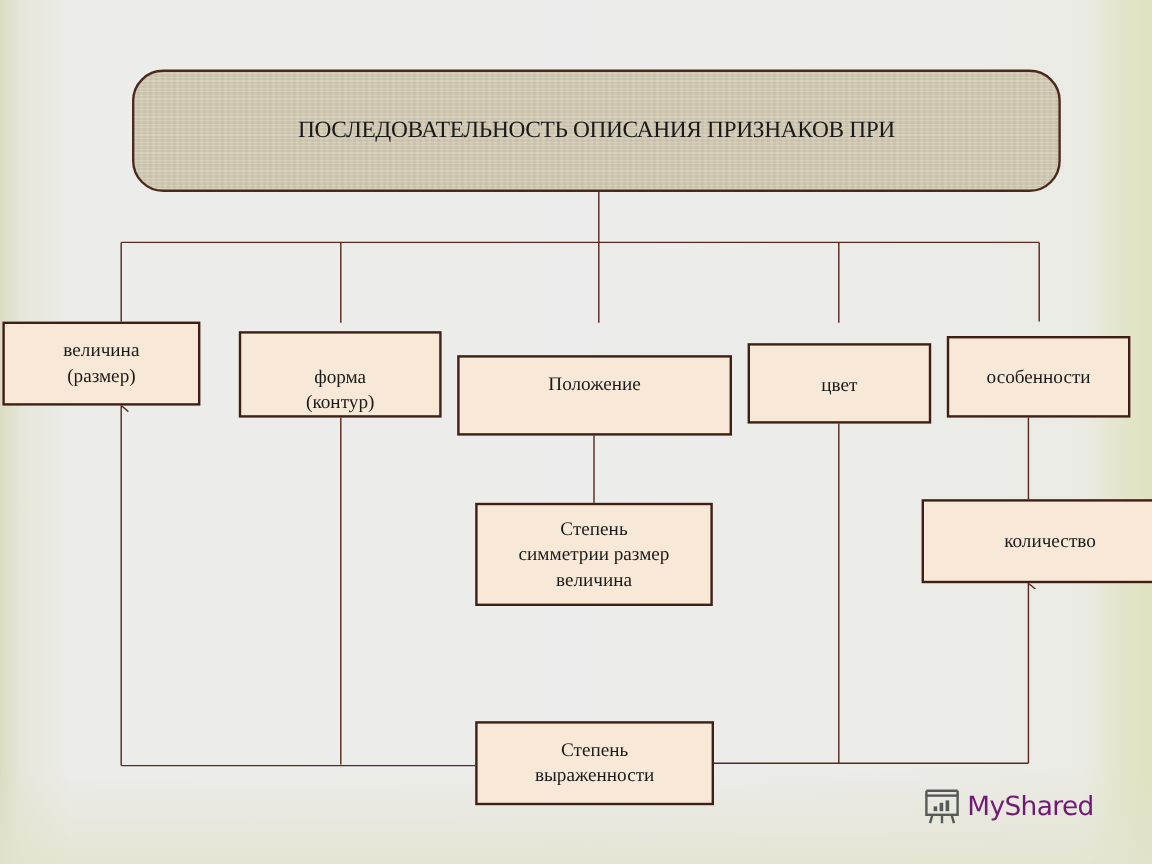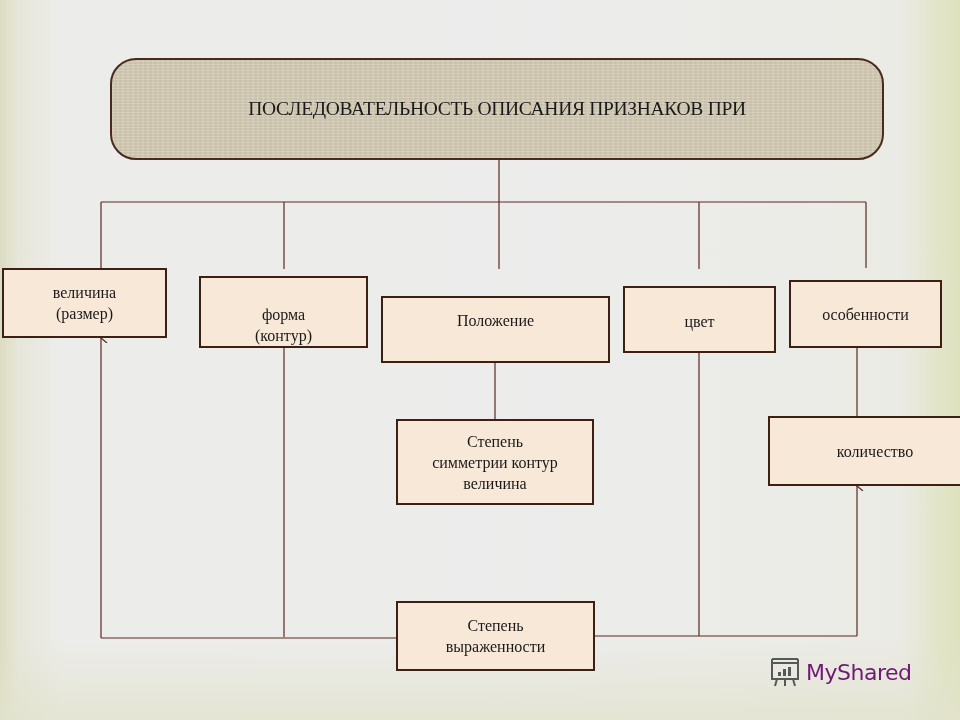--- a/index.html
+++ b/index.html
@@ -97,21 +97,21 @@
 <div class="box" style="left:623px; top:268px; width:153px; height:67px; justify-content:flex-start; padding-top:23px;margin-top:18px;">
   <span>цвет</span>
 </div>
 
 <div class="box" style="left:789px; top:267px; width:153px; height:68px;margin-top:13px;">
   <span>особенности</span>
 </div>
 
 <div class="box" style="left:396px; top:419px; width:198px; height:86px;">
   <span>Степень</span>
-  <span>симметрии контур</span>
+  <span>симметрии размер</span>
   <span>величина</span>
 </div>
 
 <div class="box" style="left:768px; top:416px; width:214px; height:70px;">
   <span>количество</span>
 </div>
 
 <div class="box" style="left:396px; top:601px; width:199px; height:70px;">
   <span>Степень</span>
   <span>выраженности</span>

